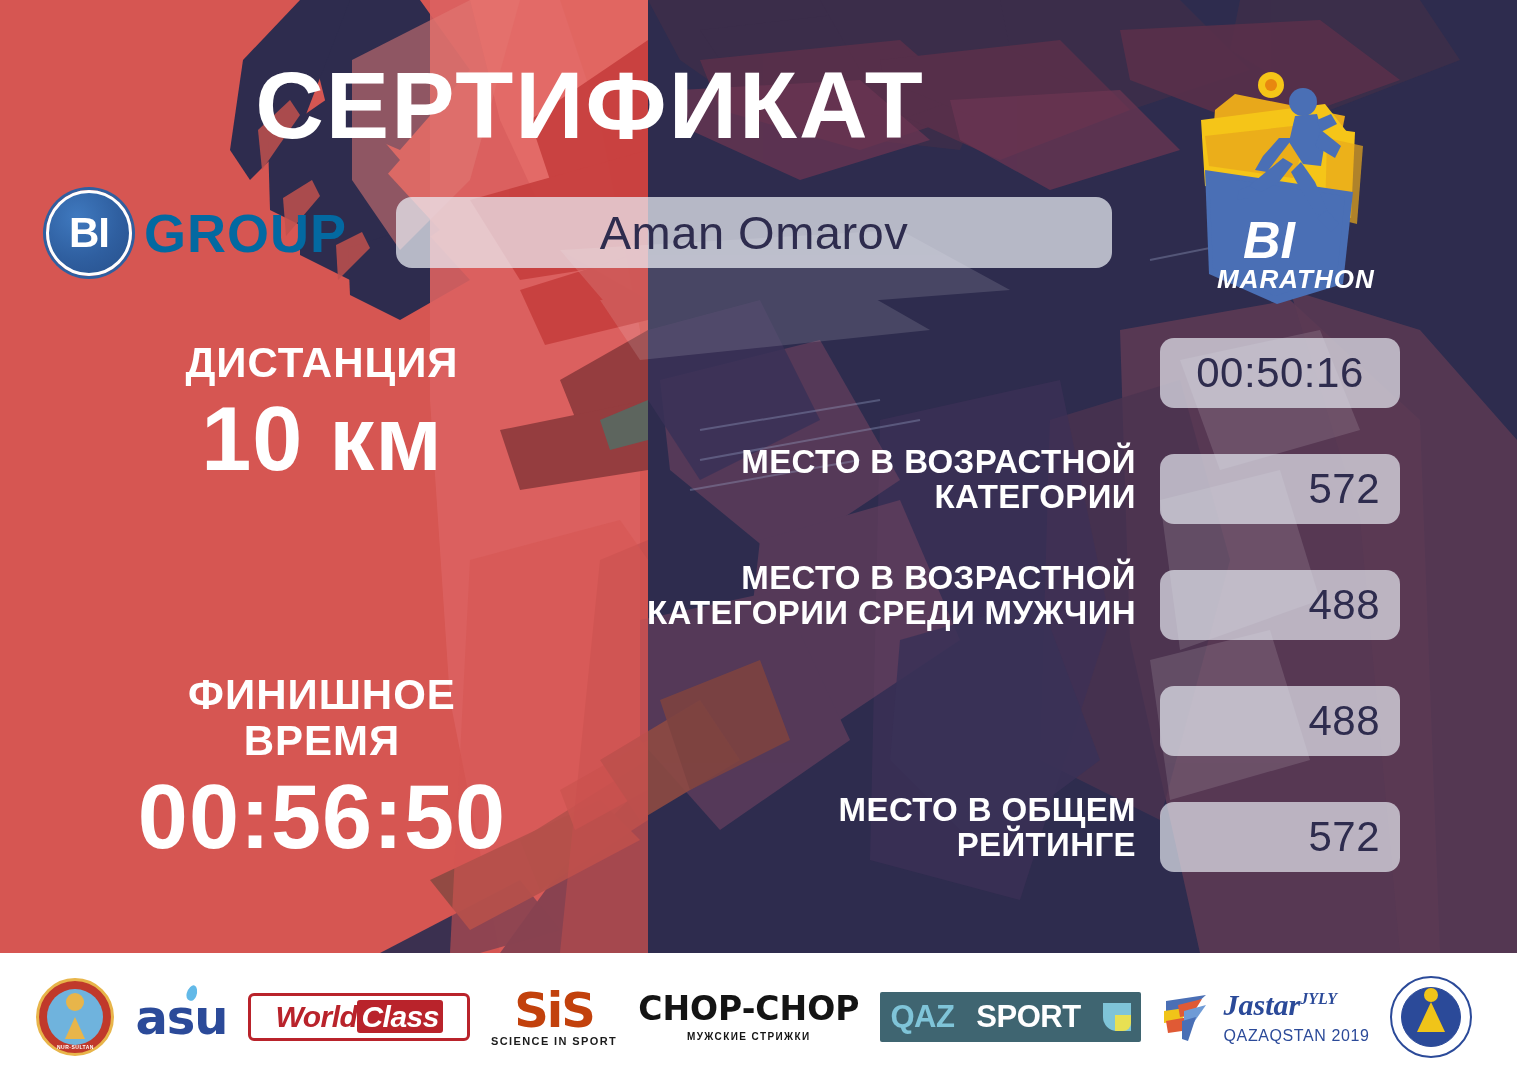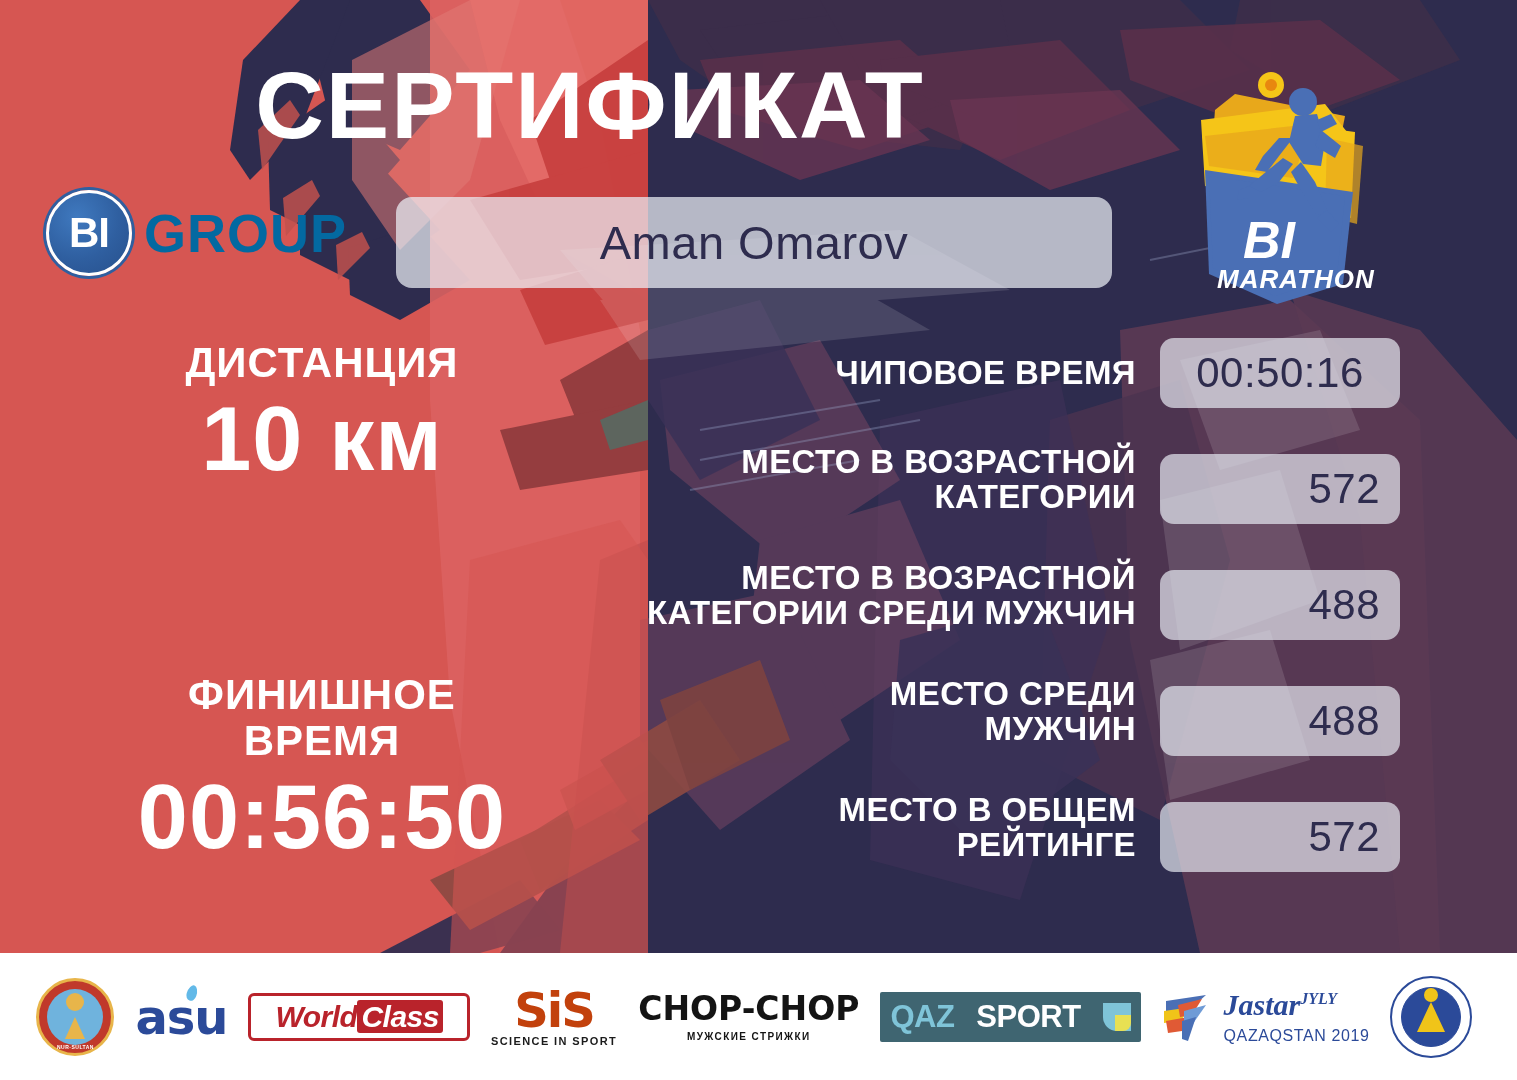--- a/index.html
+++ b/index.html
@@ -79,21 +79,21 @@
     color:#ffffff;font-size:42px;font-weight:bold;letter-spacing:-1px;
     font-family:"Liberation Sans",sans-serif;
   }
   .group-word{
     color:#0369a1;font-size:54px;font-weight:600;letter-spacing:1px;
   }
 
   .name-bar{
     position:absolute;
     left:396px; top:197px;
-    width:716px; height:91px;
+    width:716px; height:71px;
     background:rgba(236,238,245,0.72);
     border-radius:16px;
     display:flex;align-items:center;justify-content:center;
   }
   .name-bar span{
     color:#2e2c4e;font-size:47px;font-weight:400;letter-spacing:0.5px;
   }
 
   
   .marathon-logo{
@@ -455,21 +455,20 @@
     <div class="block2">
       <div class="l-label">ФИНИШНОЕ</div>
       <div class="l-label">ВРЕМЯ</div>
       <div class="l-value">00:56:50</div>
     </div>
   </div>
 
   <div class="right-col">
 
     <div class="stat-row">
-      <div class="stat-label">ЧИПОВОЕ ВРЕМЯ</div>
       <div class="stat-box center">
         <span>00:50:16</span>
       </div>
     </div>
 
     <div class="stat-row">
       <div class="stat-label">МЕСТО В ВОЗРАСТНОЙ
 КАТЕГОРИИ</div>
       <div class="stat-box right">
         <span>572</span>
@@ -478,22 +477,20 @@
 
     <div class="stat-row">
       <div class="stat-label">МЕСТО В ВОЗРАСТНОЙ
 КАТЕГОРИИ СРЕДИ МУЖЧИН</div>
       <div class="stat-box right">
         <span>488</span>
       </div>
     </div>
 
     <div class="stat-row">
-      <div class="stat-label">МЕСТО СРЕДИ
-МУЖЧИН</div>
       <div class="stat-box right">
         <span>488</span>
       </div>
     </div>
 
     <div class="stat-row">
       <div class="stat-label">МЕСТО В ОБЩЕМ
 РЕЙТИНГЕ</div>
       <div class="stat-box right">
         <span>572</span>

